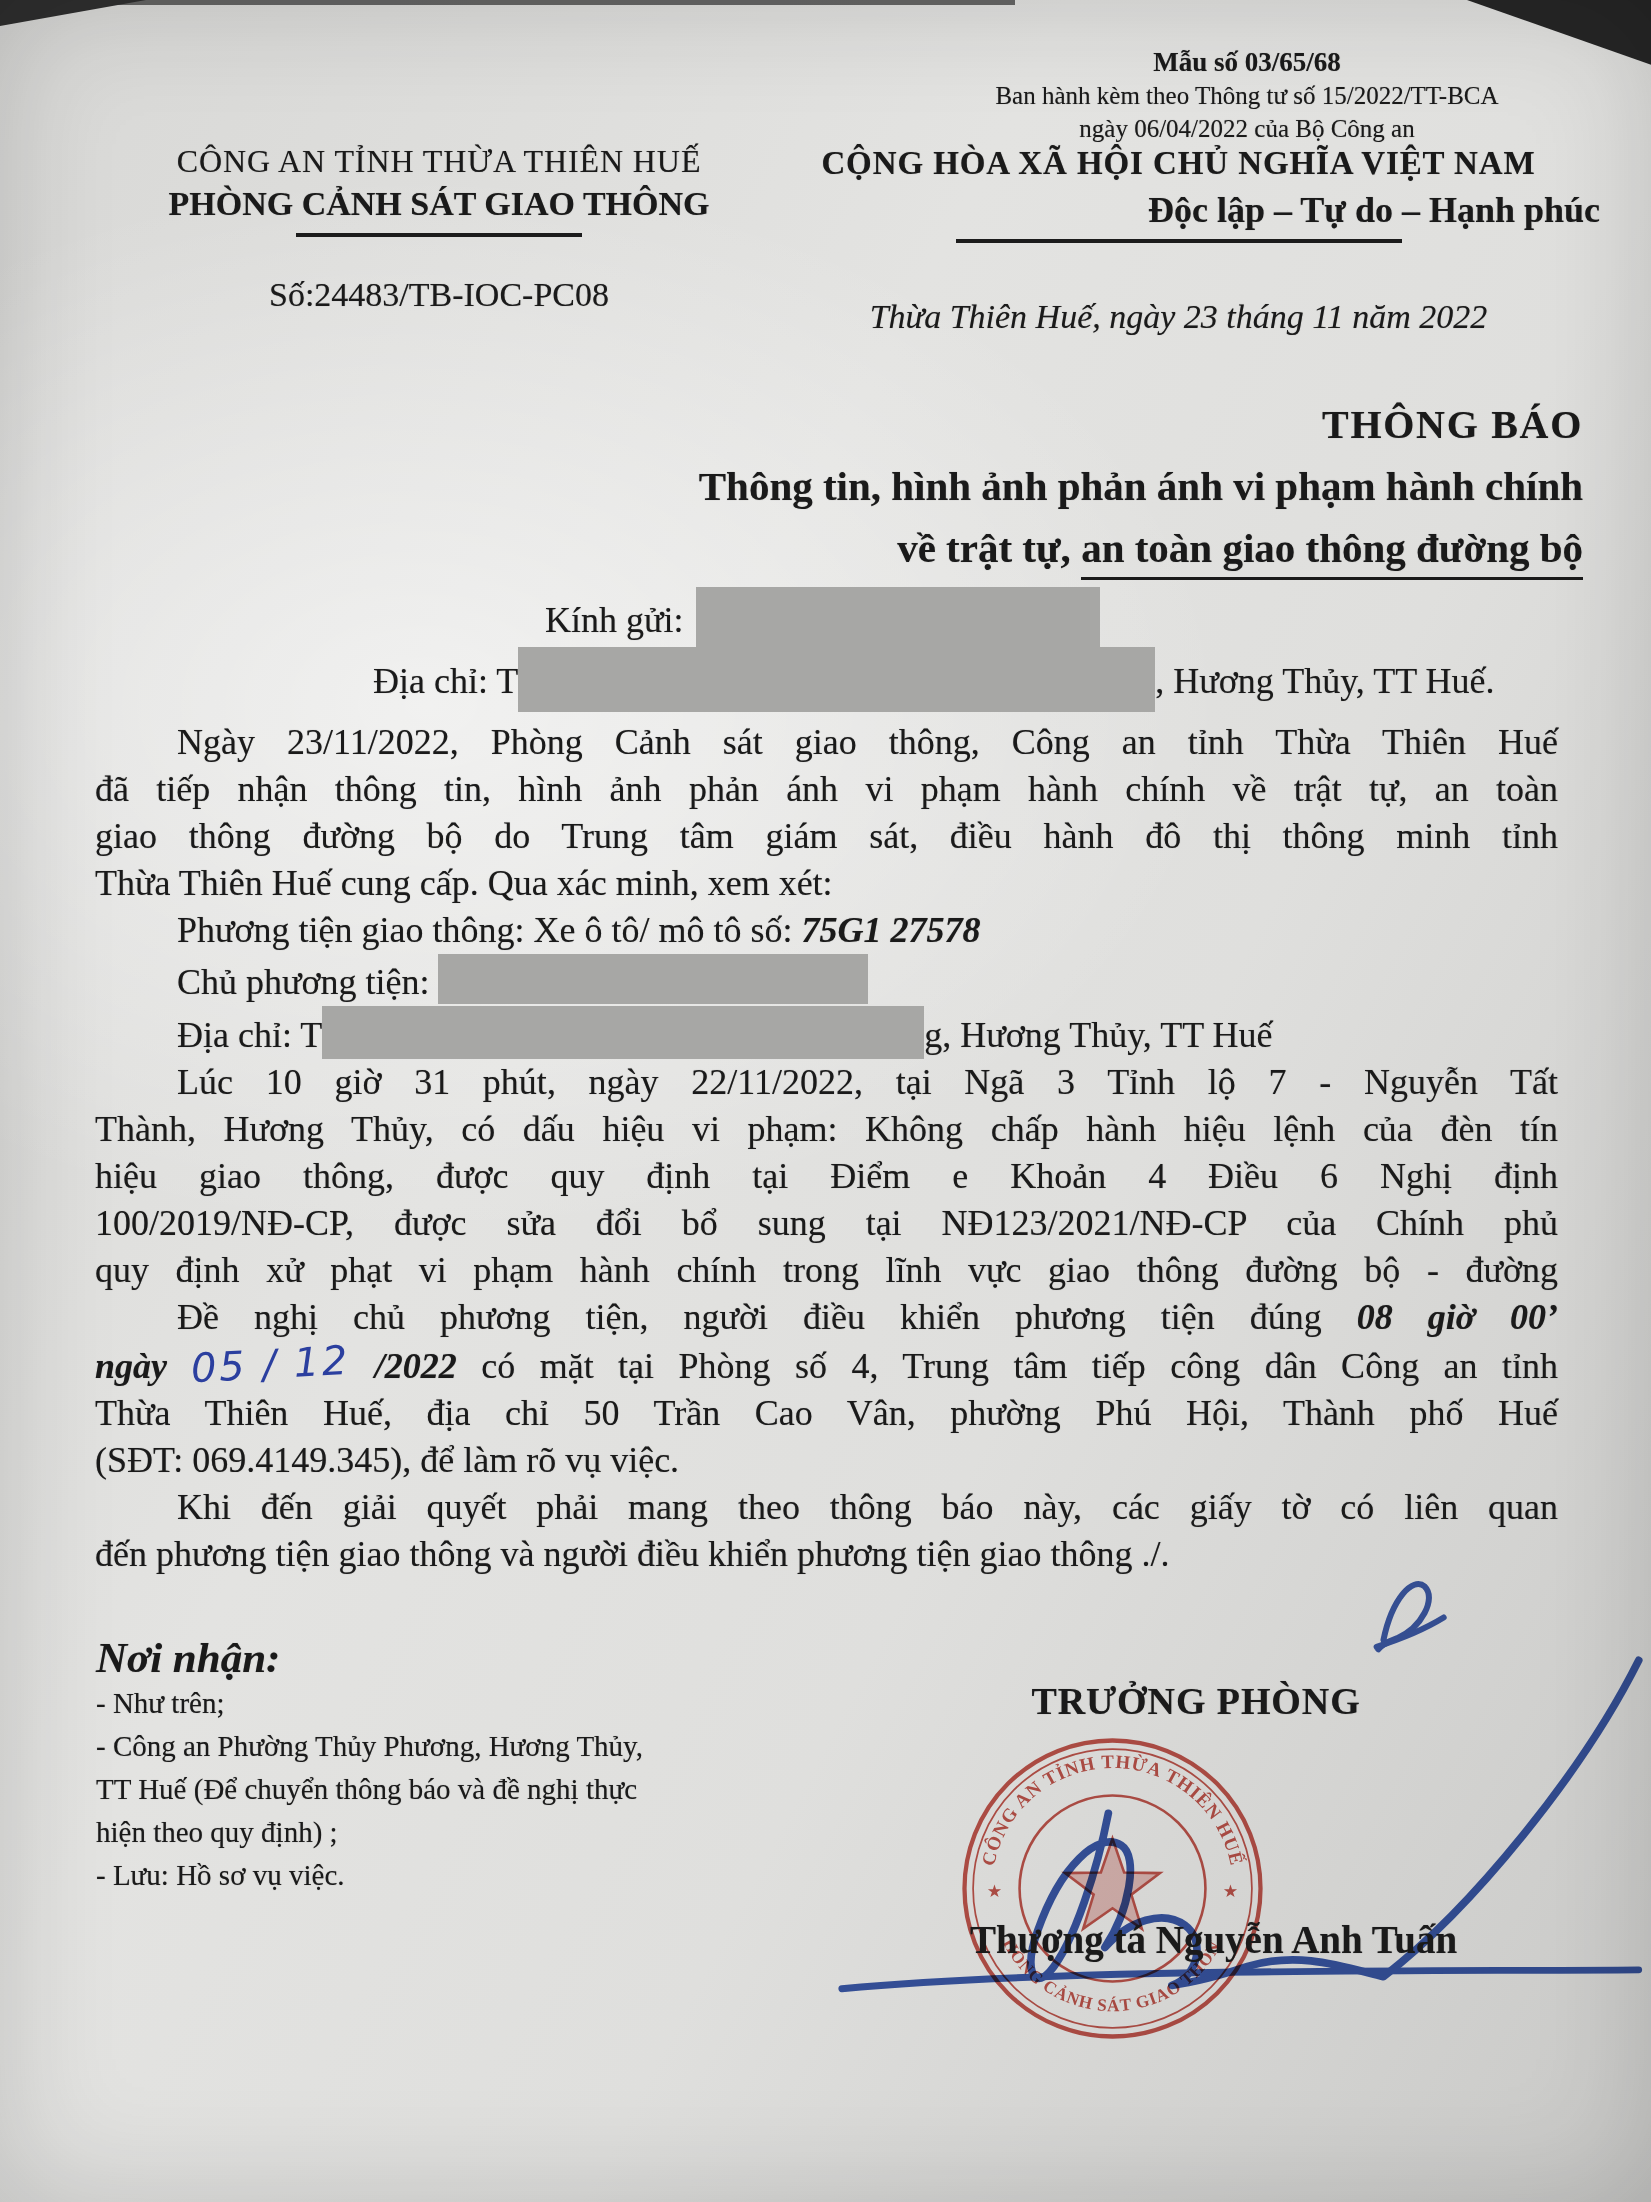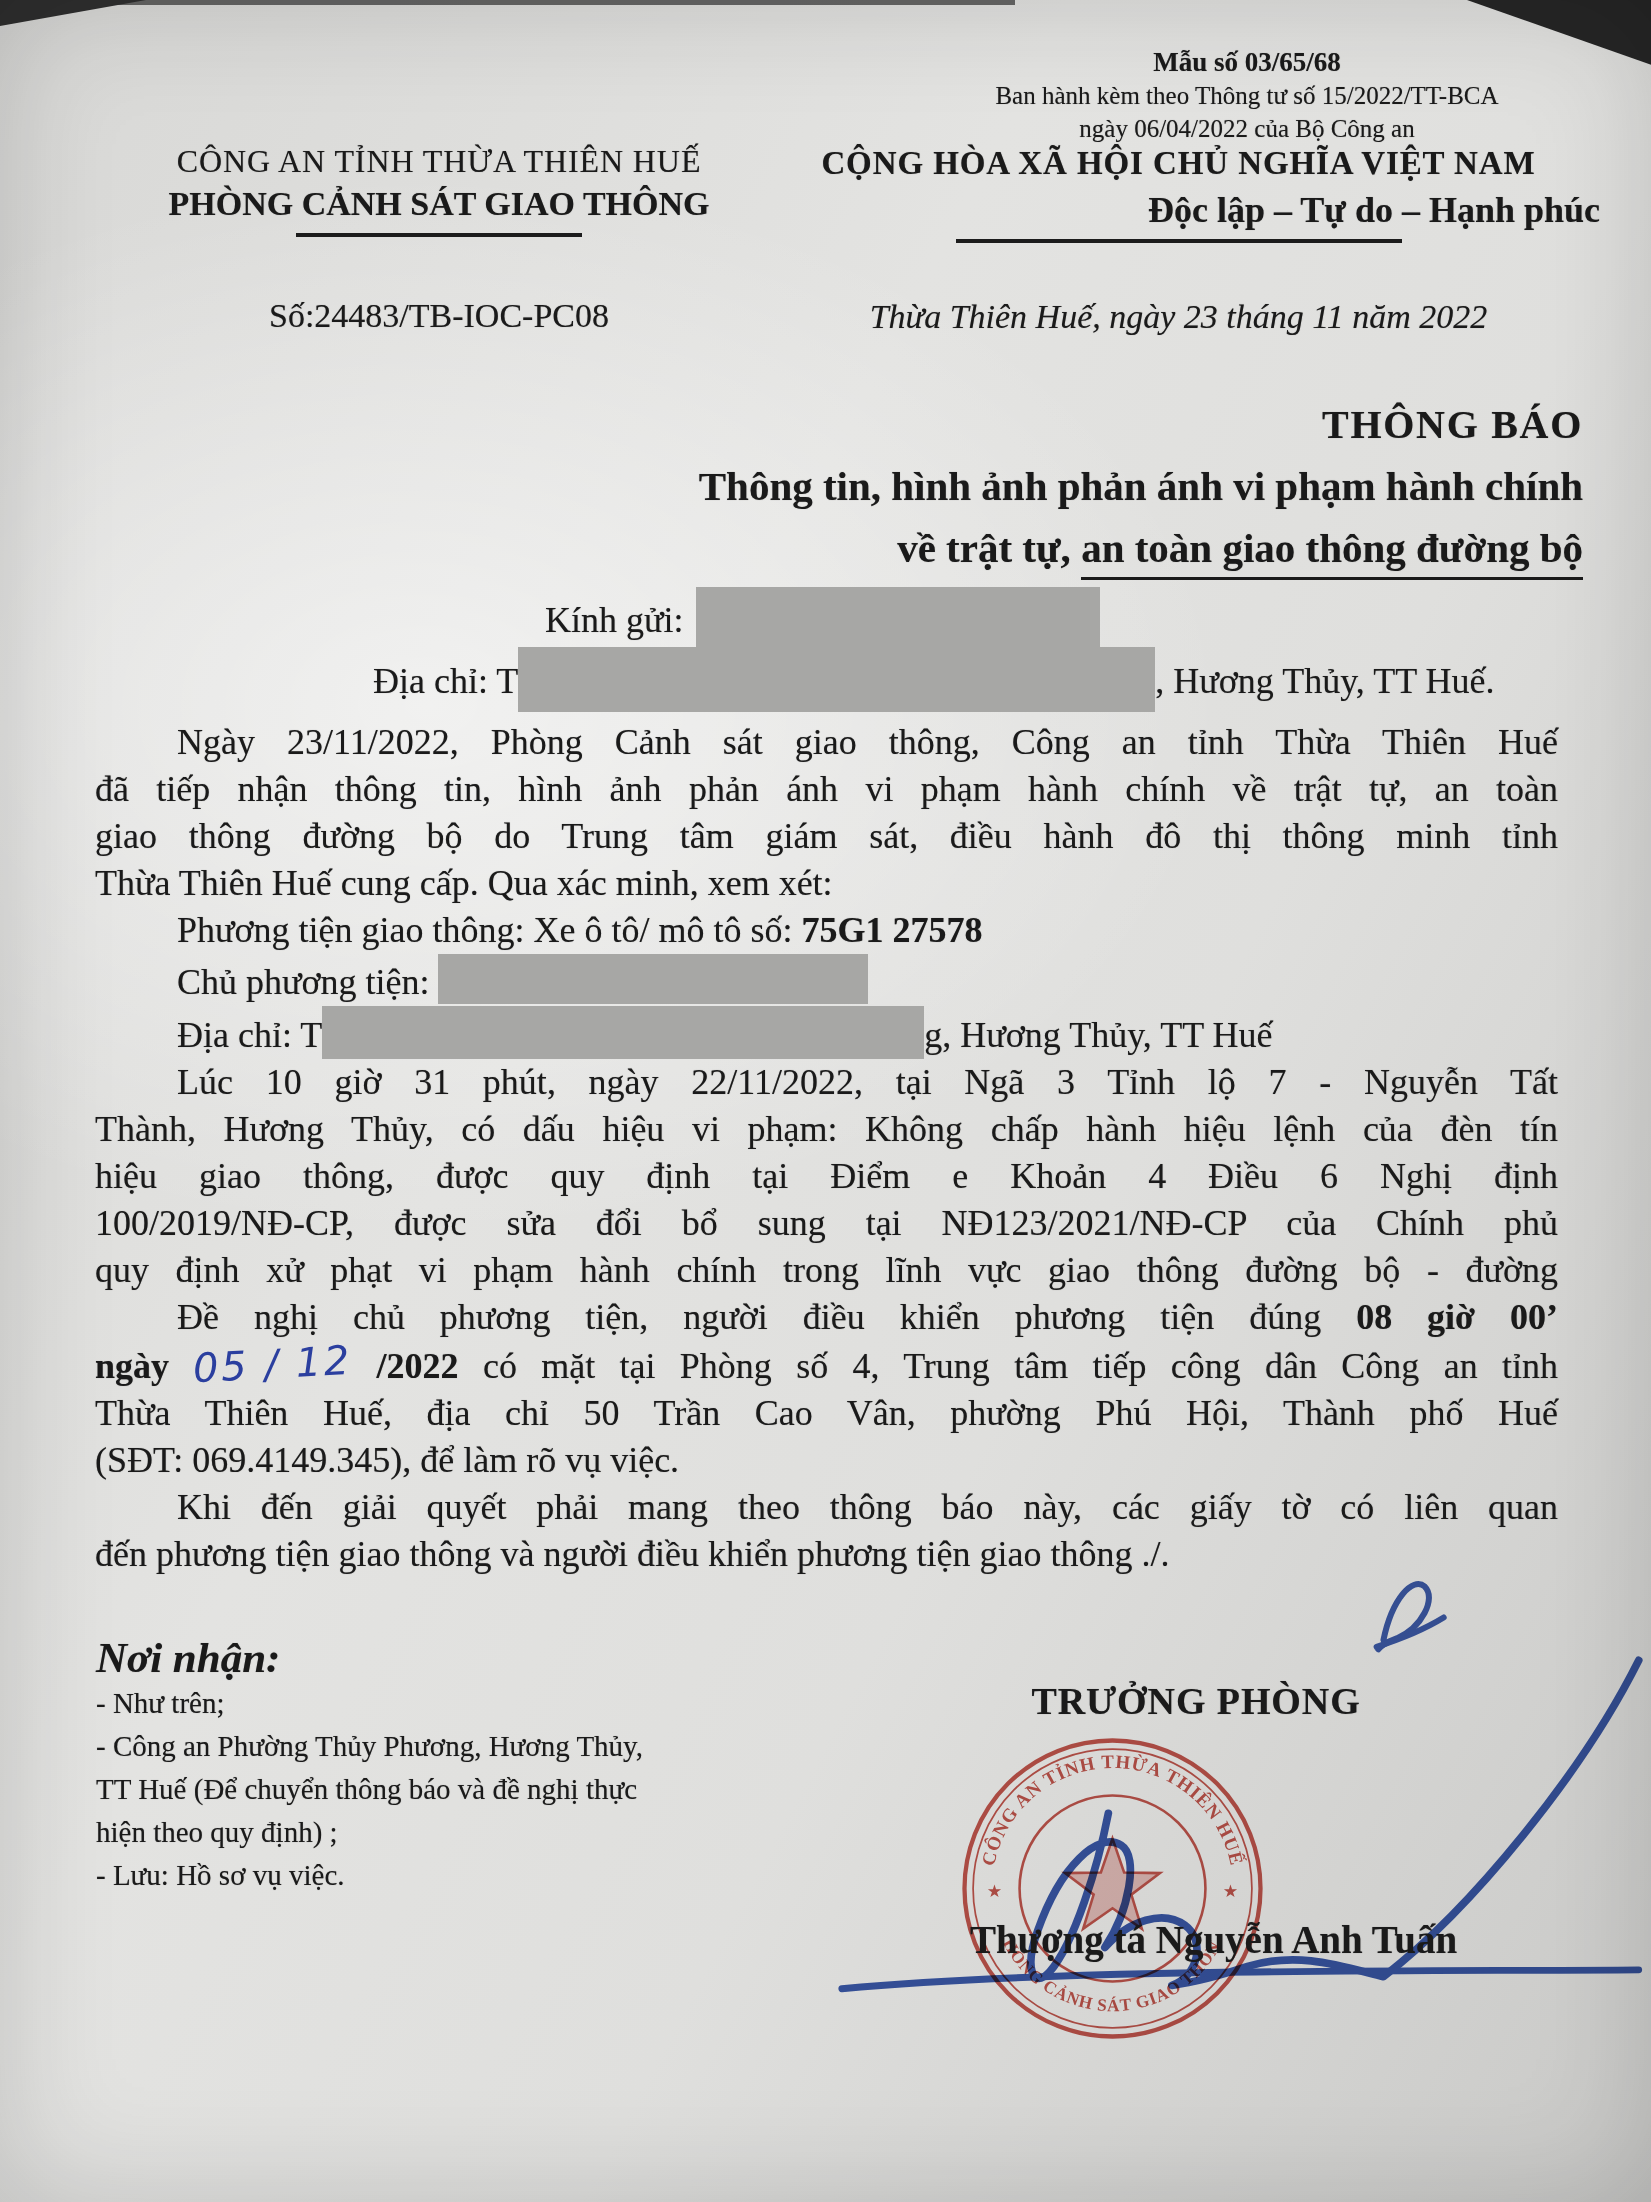--- a/index.html
+++ b/index.html
@@ -21,21 +21,21 @@
     clip-path:polygon(0 0,100% 0,100% 100%); }
   .top-strip { position:absolute; left:0; top:0; width:1015px; height:5.2px; background:#3d3d3d; opacity:.75; }
 
   
   .form-block { position:absolute; left:847px; top:46px; width:800px; text-align:center; line-height:33px; font-size:25px; }
   .form-block .b1 { font-weight:bold; font-size:27px; }
   .agency-block { position:absolute; left:95px; top:143px; width:688px; text-align:center; }
   .agency-parent { font-size:32px; letter-spacing:0.9px; }
   .agency-name { font-size:34px; font-weight:bold; margin-top:5.2px; }
   .agency-underline { width:286px; height:3.4px; background:#1c1c1c; margin:10.3px auto 0; }
-  .doc-number { font-size:34px; margin-top:60px; }
+  .doc-number { font-size:34px; margin-top:39px; }
   .national-block { position:absolute; left:757px; top:145px; width:843px; text-align:center; }
   .national-title { font-size:33px; font-weight:bold; letter-spacing:0.9px; }
   .national-motto { font-size:36px; font-weight:bold; margin-top:6.9px;text-align:right; }
   .motto-underline { width:446px; height:3.4px; background:#1c1c1c; margin:8.6px auto 0; }
   .dateline { font-size:34px; font-style:italic; margin-top:55px; }
 
   
   .title-block { position:absolute; left:120px; top:401px; width:1463px; text-align:right; }
   .doc-title { font-size:40px; font-weight:bold; letter-spacing:1.7px; }
   .doc-sub { font-size:41px; font-weight:bold; margin-top:13.8px; }
@@ -49,21 +49,21 @@
   .r-ad1 { width:637px; height:65px; vertical-align:-19px; }
   .r-own { width:430px; height:50px; vertical-align:-10.3px; margin-left:8.6px; }
   .r-ad2 { width:602px; height:53px; vertical-align:-12px; }
 
   
   .body-block { position:absolute; left:95px; top:719px; width:1463px; font-size:36px; line-height:47px; }
   .ln { text-align:justify; text-align-last:justify; }
   .ln.first { text-indent:82px; }
   .ln.last { text-align-last:left; }
   .sg { white-space:nowrap; }
-  .b { font-weight:bold; }
+  .b { font-weight:bold;font-style:italic; }
   .hand { font-family:"DejaVu Sans", sans-serif; font-style:italic; color:#2b3f9f;
     font-size:40px; letter-spacing:2.6px; display:inline-block; transform:rotate(-3deg);
     text-shadow:none; }
 
   
   .recipients-block { position:absolute; left:96px; top:1633px; width:568px; }
   .recipients-heading { font-size:43px; font-weight:bold; font-style:italic; }
   .recipient-item { font-size:29px; line-height:43px; }
   .signer-title { position:absolute; left:938px; top:1679px; width:516px; text-align:center;
     font-size:38px; font-weight:bold; letter-spacing:0.9px; }

